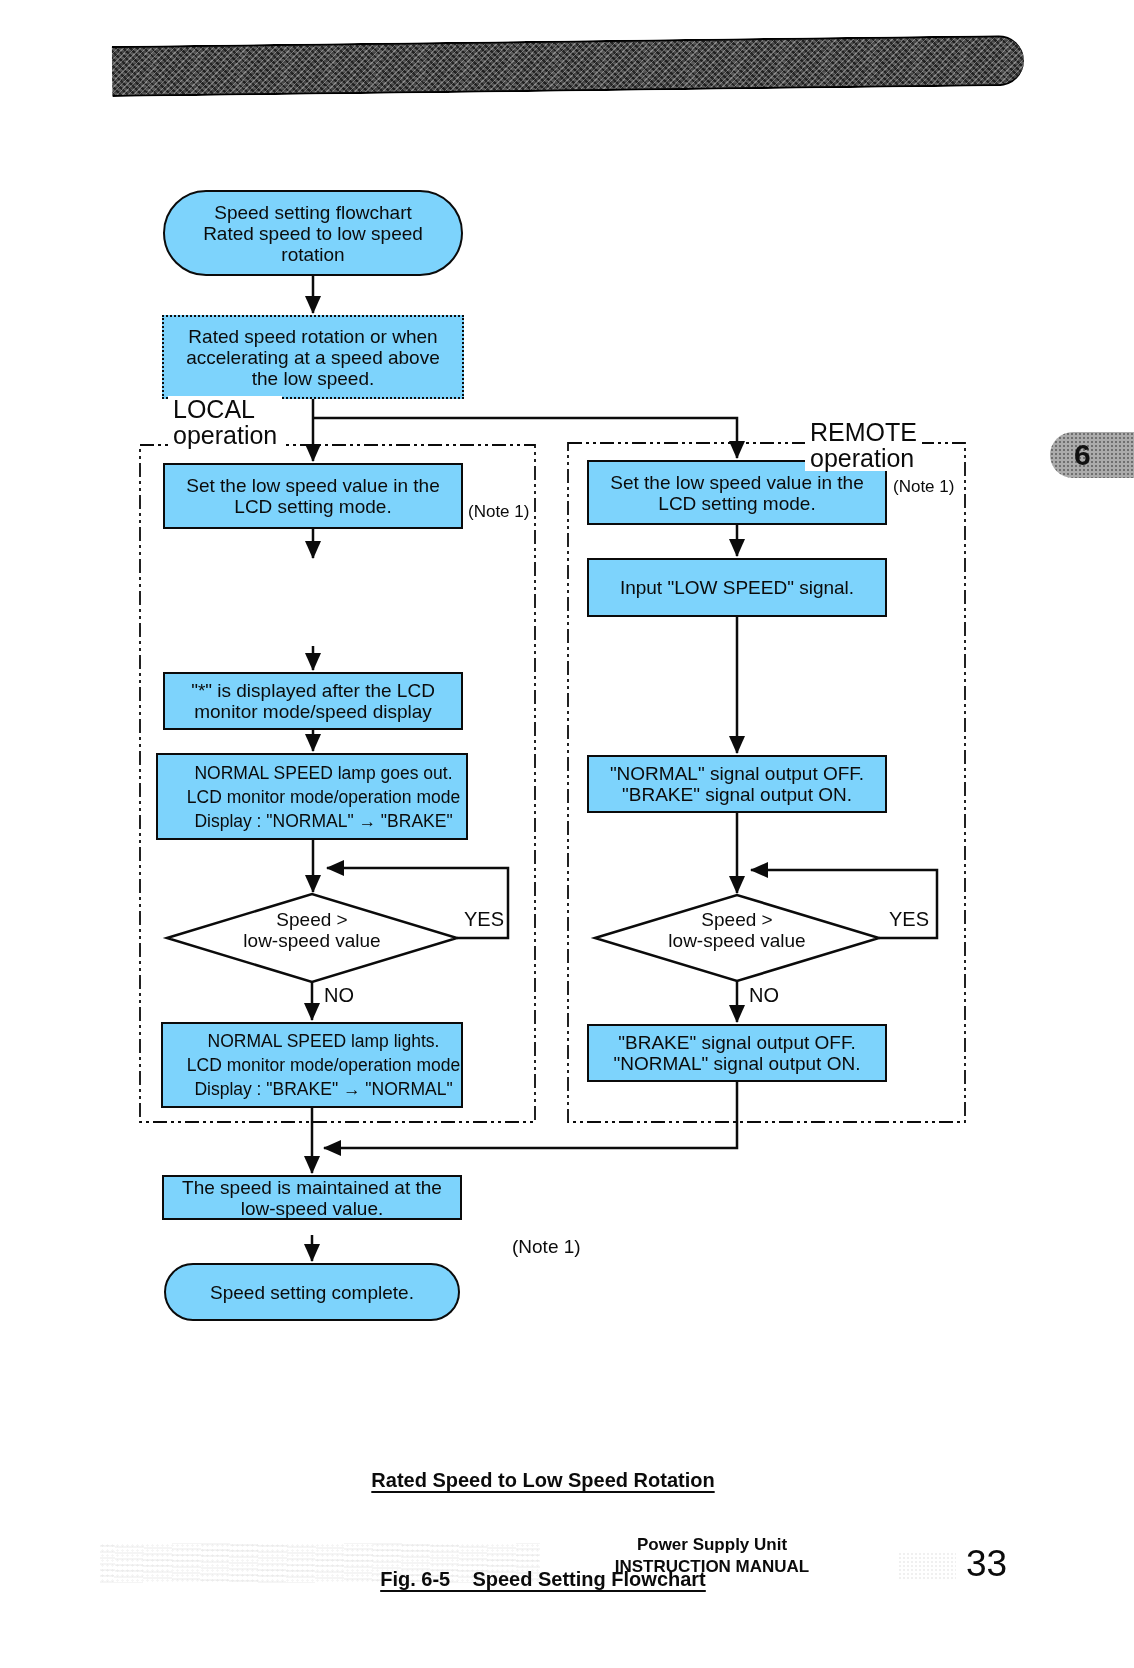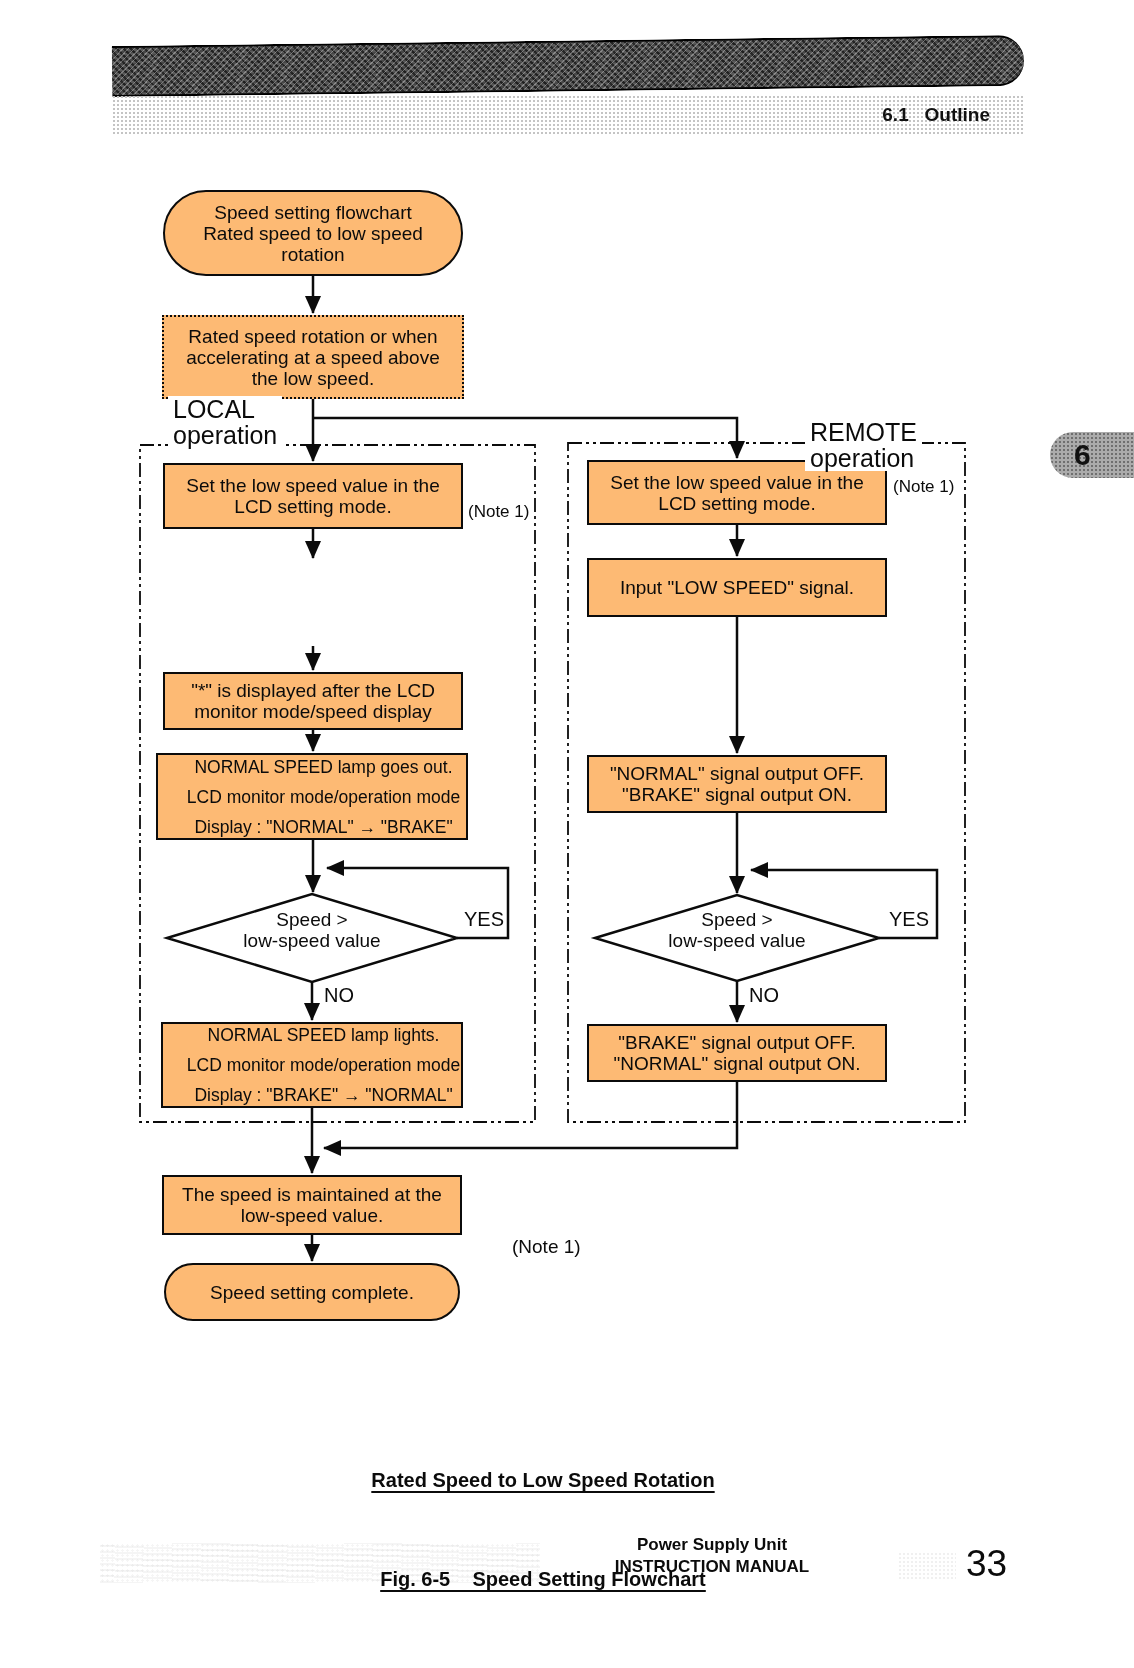--- a/index.html
+++ b/index.html
@@ -35,28 +35,28 @@
     right:0;top:432px;width:84px;height:46px;
     background-color:#ababab;
     background-image:radial-gradient(circle,#6f6f6f 0.9px,transparent 1.05px);
     background-size:4px 4px;
     border-radius:23px 0 0 23px;
     font-size:30px;font-weight:bold;color:#111;
     line-height:46px;padding-left:24px;box-sizing:border-box;
   }
   
   .node{
-    position:absolute;box-sizing:border-box;background:#fdba74;
+    position:absolute;box-sizing:border-box;background:#7dd3fc;
     border:2.5px solid #0b0b0b;display:flex;align-items:center;justify-content:center;
     text-align:center;white-space:pre-line;font-size:19px;line-height:21px;z-index:2;
   }
   .stadium{border-radius:43px;}
   .stadium-end{border-radius:29px;}
   .dottedbox{border:2.5px dotted #0b0b0b;}
-  .small-type{font-size:17.5px;line-height:30px;padding-left:23px;}
+  .small-type{font-size:17.5px;line-height:24px;padding-left:23px;}
   .col-label{
     position:absolute;font-size:25px;line-height:26px;white-space:pre-line;
     background:#fff;padding:0 5px;z-index:3;
   }
   .diamond-text{
     position:absolute;width:200px;text-align:center;white-space:pre-line;
     font-size:19px;line-height:21px;z-index:2;
   }
   .branch-label{position:absolute;font-size:20px;z-index:2;background:#fff;padding:0 2px;}
   .note-ref{position:absolute;font-size:17px;z-index:2;}
@@ -90,23 +90,20 @@
     background-image:radial-gradient(circle, rgba(0,0,0,.12) 1px, transparent 1.2px);
     background-size:4px 4px;
   }
 </style>
 </head>
 <body>
 
 <div class="page">
 
   <div class="abs darkbar"></div>
-  <div class="abs lightband">
-    <div class="outline-label">6.1   Outline</div>
-  </div>
 
   <div class="abs tab6">6</div>
 
   <svg class="wires" width="1134" height="1668">
     <defs>
       <marker id="arrow" markerUnits="userSpaceOnUse" markerWidth="18" markerHeight="16" refX="17" refY="8" orient="auto">
         <path d="M0,0 L18,8 L0,16 Z" fill="#0b0b0b"></path>
       </marker>
     </defs>
 
@@ -183,21 +180,21 @@
   <div class="node" style="left:587px;top:558px;width:300px;height:59px;">Input "LOW SPEED" signal.</div>
   <div class="node" style="left:587px;top:755px;width:300px;height:58px;">"NORMAL" signal output OFF.
 "BRAKE" signal output ON.</div>
   <div class="diamond-text" style="left:637px;top:909px;">Speed &gt;
 low-speed value</div>
   <div class="branch-label" style="left:887px;top:908px;">YES</div>
   <div class="branch-label" style="left:747px;top:984px;">NO</div>
   <div class="node" style="left:587px;top:1024px;width:300px;height:58px;">"BRAKE" signal output OFF.
 "NORMAL" signal output ON.</div>
 
-  <div class="node" style="left:162px;top:1175px;width:300px;height:60px;">The speed is maintained at the
+  <div class="node" style="left:162px;top:1175px;width:300px;height:45px;">The speed is maintained at the
 low-speed value.</div>
   <div class="node stadium-end" style="left:164px;top:1263px;width:296px;height:58px;">Speed setting complete.</div>
 
   <div class="abs note-block">
     <span>(Note 1)</span>
   </div>
 
   <div class="abs caption">
     <div>Rated Speed to Low Speed Rotation</div>
     <div>Fig. 6-5    Speed Setting Flowchart</div>

